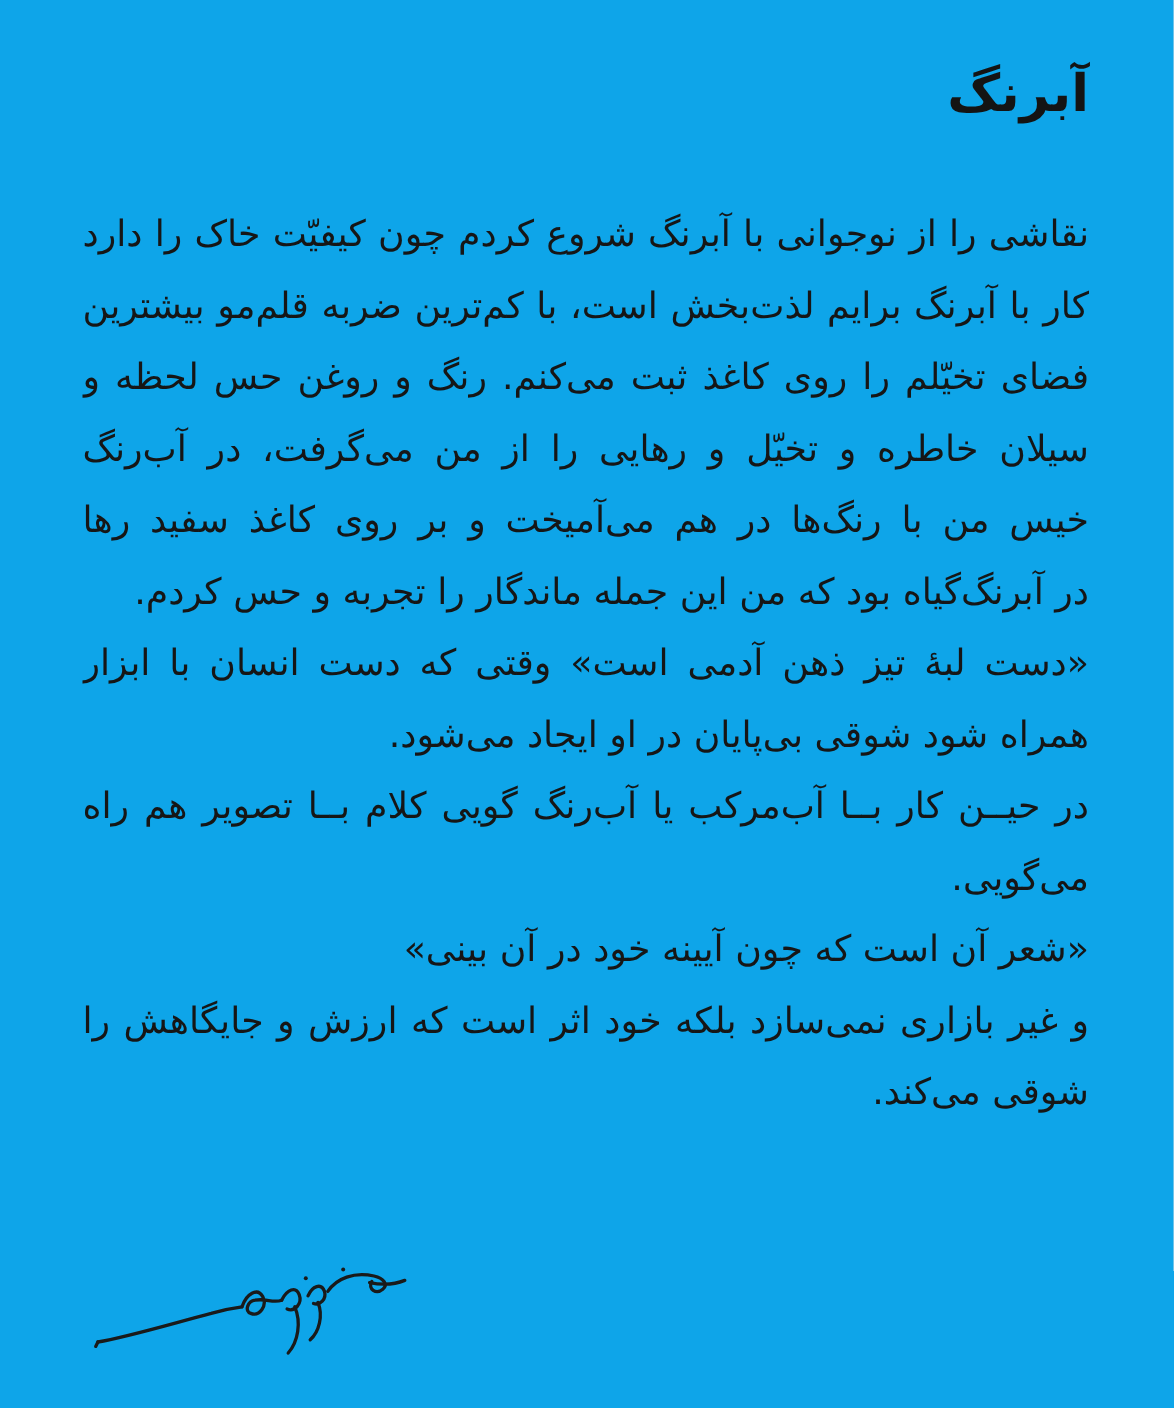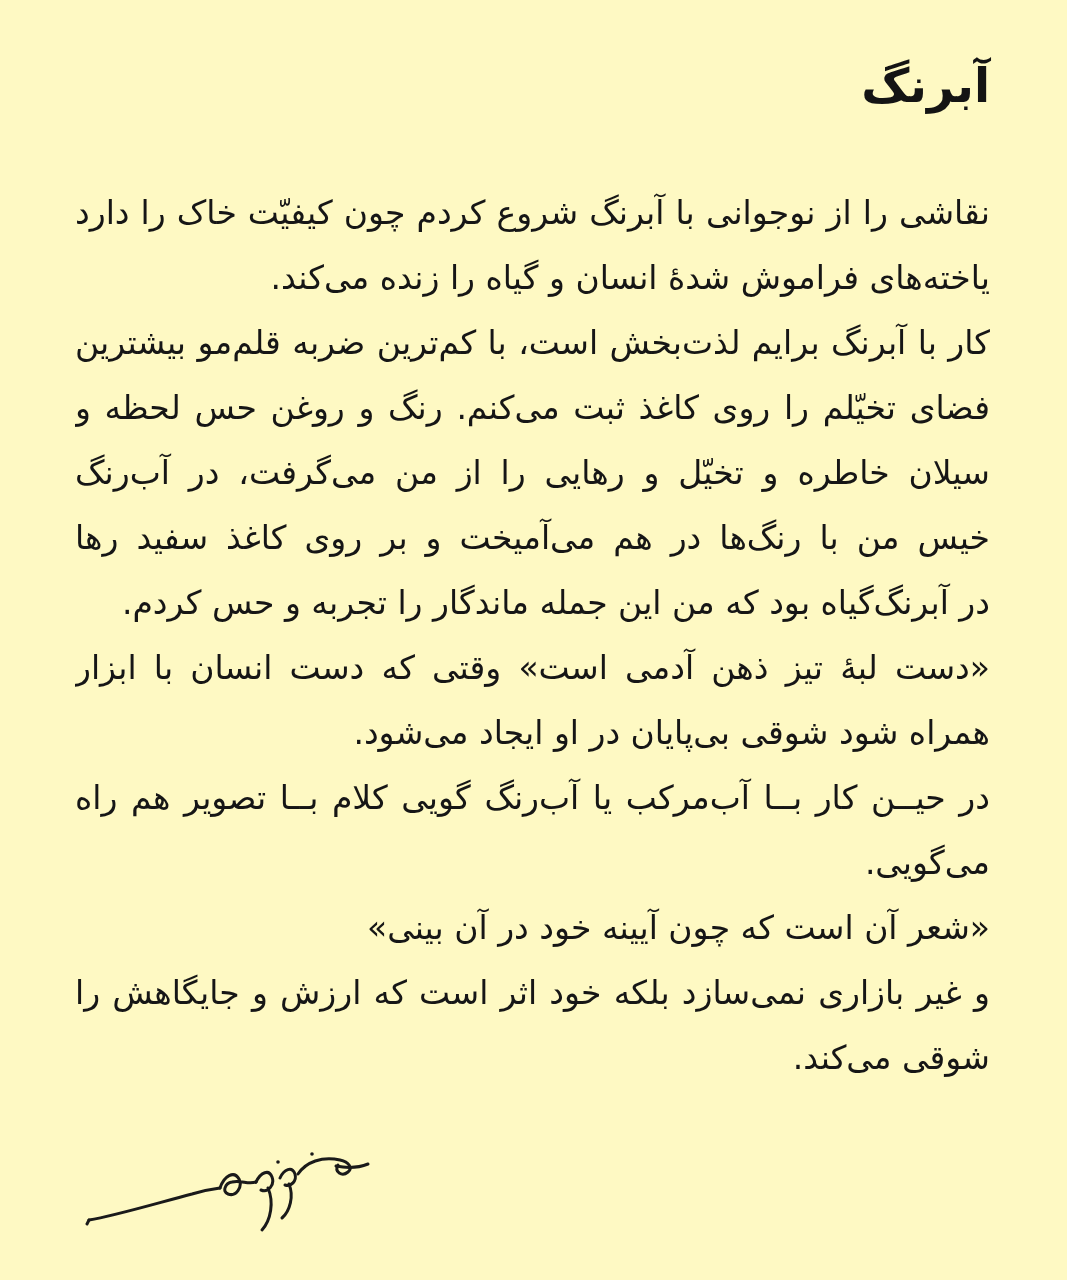--- a/index.html
+++ b/index.html
@@ -5,21 +5,21 @@
   html, body {
     margin: 0;
     padding: 0;
     background: #e8e8e8;
   }
   .page {
     position: relative;
     width: 1067px;
     height: 1280px;
     margin: 0 auto;
-    background: #fef9c3;
+    background: #0ea5e9;
     direction: rtl;
     font-family: "DejaVu Sans", sans-serif;
     color: #161616;
     overflow: hidden;
   }
   .title {
     position: absolute;
     top: 58px;
     right: 77px;
     margin: 0;
@@ -65,21 +65,20 @@
 </head>
 <body>
 
 <div class="page">
 
   <h1 class="title">آبرنگ</h1>
 
   <div class="body-text">
 
     <div class="line just">نقاشی را از نوجوانی با آبرنگ شروع کردم چون کیفیّت خاک را دارد و</div>
-    <div class="line">یاخته‌های فراموش شدهٔ انسان و گیاه را زنده می‌کند.</div>
 
     <div class="line just">کار با آبرنگ برایم لذت‌بخش است، با کم‌ترین ضربه قلم‌مو بیشترین</div>
     <div class="line just">فضای تخیّلم را روی کاغذ ثبت می‌کنم. رنگ و روغن حس لحظه و</div>
     <div class="line just">سیلان خاطره و تخیّل و رهایی را از من می‌گرفت، در آب‌رنگ قلم‌موی</div>
     <div class="line just">خیس من با رنگ‌ها در هم می‌آمیخت و بر روی کاغذ سفید رها می‌شد.</div>
 
     <div class="line">در آبرنگ‌گیاه بود که من این جمله ماندگار را تجربه و حس کردم.</div>
 
     <div class="line just">«دست لبهٔ تیز ذهن آدمی است» وقتی که دست انسان با ابزار مناسبی</div>
     <div class="line">همراه شود شوقی بی‌پایان در او ایجاد می‌شود.</div>

